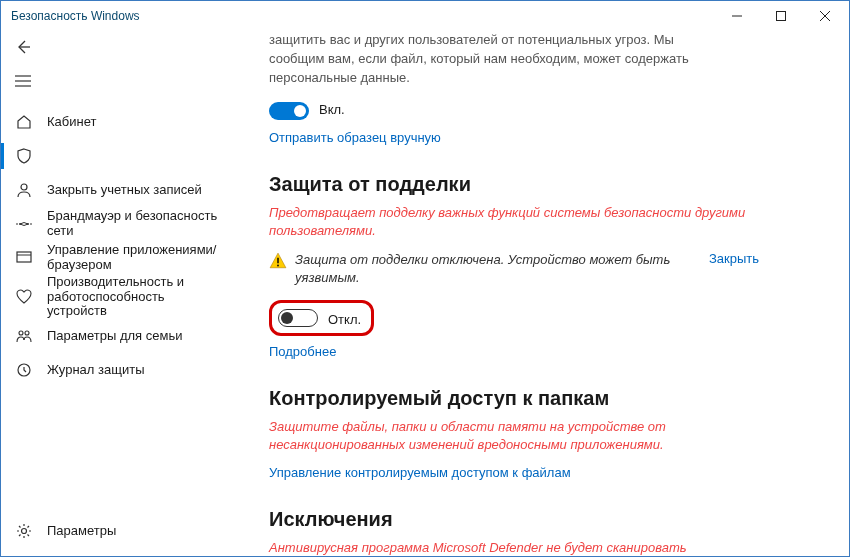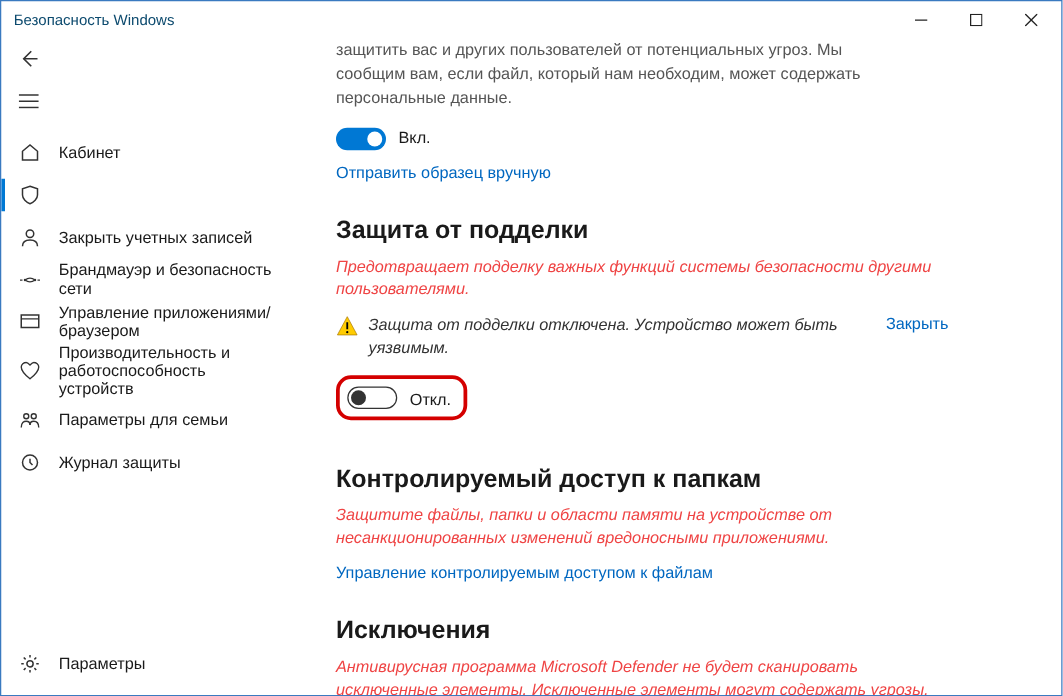--- a/index.html
+++ b/index.html
@@ -186,20 +186,21 @@
               <line x1="8" y1="5" x2="8" y2="10" stroke="#000" stroke-width="1.3"></line>
               <circle cx="8" cy="12" r="0.8" fill="#000"></circle>
             </svg></span>
         <span class="warning-text">Защита от подделки отключена. Устройство может быть уязвимым.</span>
         <span class="warning-close">Закрыть</span>
       </div>
       <div class="red-box">
         <div class="toggle off"></div>
         <span class="toggle-label">Откл.</span>
       </div>
+      <div><span class="link">Подробнее</span></div>
     </div>
 
     <div class="section">
       <h2>Контролируемый доступ к папкам</h2>
       <p>Защитите файлы, папки и области памяти на устройстве от несанкционированных изменений вредоносными приложениями.</p>
       <span class="link">Управление контролируемым доступом к файлам</span>
     </div>
 
     <div class="section">
       <h2>Исключения</h2>

